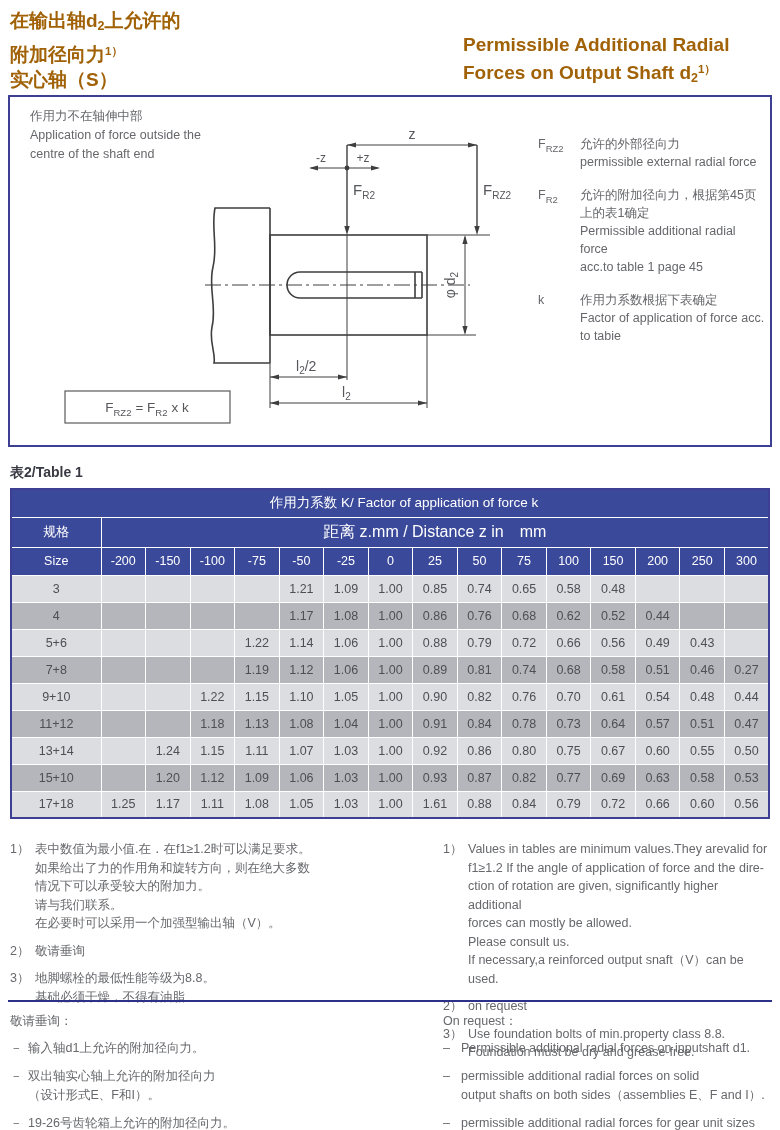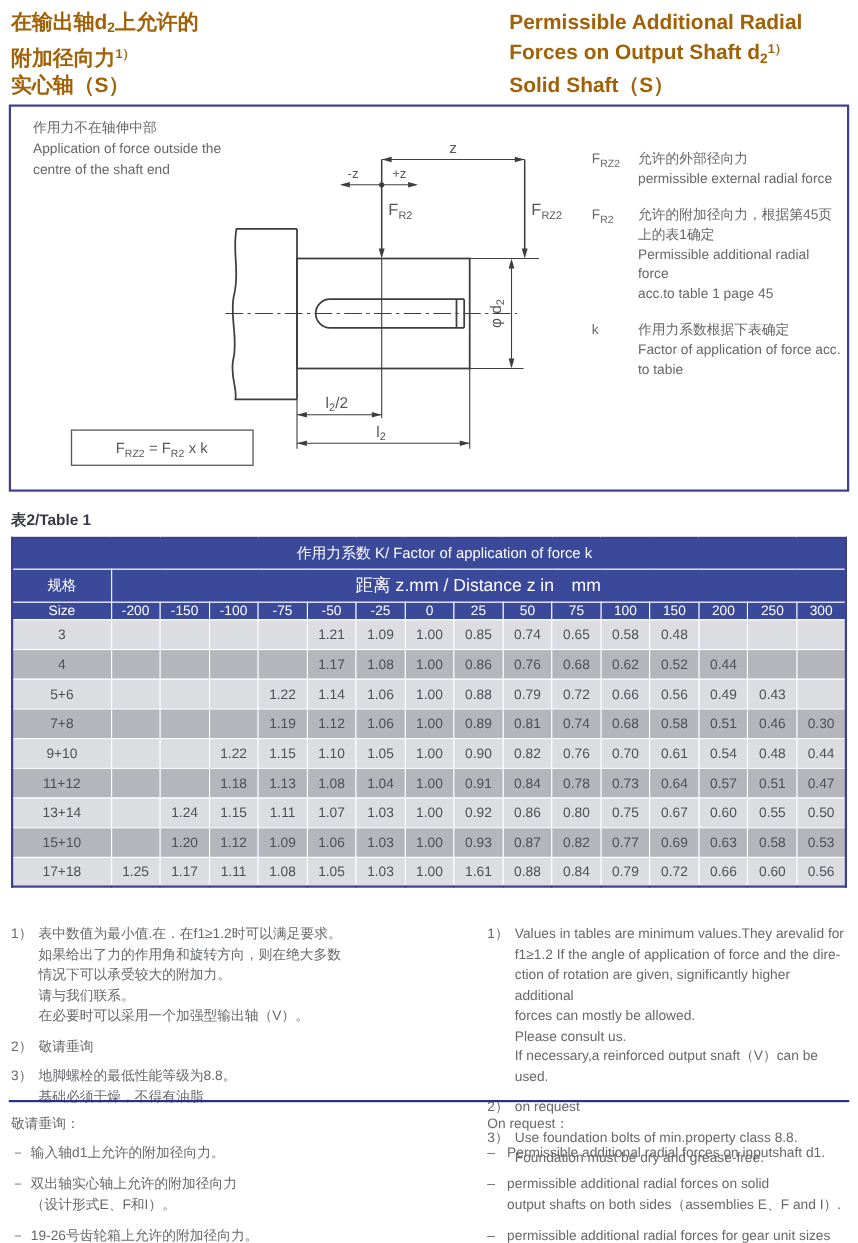--- a/index.html
+++ b/index.html
@@ -4,21 +4,21 @@
 <style>
   * { margin:0; padding:0; box-sizing:border-box; }
   body { width:780px; height:1130px; background:#ffffff;
          font-family:"Liberation Sans","DejaVu Sans",sans-serif; }
   .page { position:relative; width:780px; height:1130px; background:#fff; overflow:hidden; }
 
   
   .title { position:absolute; top:8px; color:#a16207; font-weight:bold;
            font-size:19px; line-height:25px; }
   .title-zh { left:10px; }
-  .title-en { left:463px; }
+  .title-en { left:463px;margin-top:24px; }
   .t-sub { font-size:12.5px; vertical-align:-3px; font-weight:bold; }
   .t-sup { font-size:11.5px; vertical-align:6px; font-weight:bold; }
 
   
   .diagram-box { position:absolute; left:8px; top:95px; width:764px; height:352px;
                  border:2px solid #3c3f92; background:#fff; }
   .diagram-note { position:absolute; left:20px; top:10px; font-size:12.5px;
                   line-height:19px; color:#66676b; }
   .diagram-svg { position:absolute; left:-2px; top:-2px; }
   .diagram-svg text { font-family:"Liberation Sans","DejaVu Sans",sans-serif; fill:#56575c; }
@@ -33,21 +33,21 @@
   .table-caption { position:absolute; left:10px; top:464px; font-size:14px;
                    font-weight:bold; color:#383943; }
   .k-table { position:absolute; left:10px; top:488px; width:760px;
              border-collapse:collapse; table-layout:fixed;
              border:2px solid #3c3f92; font-size:12.5px; }
   .k-table th, .k-table td { border:1.5px solid #ffffff; text-align:center; }
   .k-table thead th { background:#3a499a; color:#ffffff; font-weight:normal; }
   .th-title  { height:28px; font-size:13.5px;padding-left:28px; }
   .th-size   { height:30px; font-size:13px; }
   .th-dist   { height:30px; font-size:16px; }
-  .th-col, .th-size2 { height:16px; font-size:12.5px; }
+  .th-col, .th-size2 { height:28px; font-size:12.5px; }
   .k-table tbody td { height:27px; color:#4e4f54; }
   .k-table tbody tr:nth-child(odd)  td { background:#dcdde1; }
   .k-table tbody tr:nth-child(even) td { background:#b4b6bb; }
 
   
   .footnotes { position:absolute; left:10px; top:840px; width:762px; display:flex;
                font-size:12.5px; line-height:18.5px; color:#67686c; }
   .fn-col-zh { width:433px; flex:none; }
   .fn-col-en { flex:1; }
   .fn { display:flex; margin-bottom:9px; }
@@ -279,21 +279,21 @@
           <td>1.12</td>
           <td>1.06</td>
           <td>1.00</td>
           <td>0.89</td>
           <td>0.81</td>
           <td>0.74</td>
           <td>0.68</td>
           <td>0.58</td>
           <td>0.51</td>
           <td>0.46</td>
-          <td>0.30</td>
+          <td>0.27</td>
         </tr>
         <tr>
           <td>9+10</td>
           <td></td>
           <td></td>
           <td>1.22</td>
           <td>1.15</td>
           <td>1.10</td>
           <td>1.05</td>
           <td>1.00</td>

